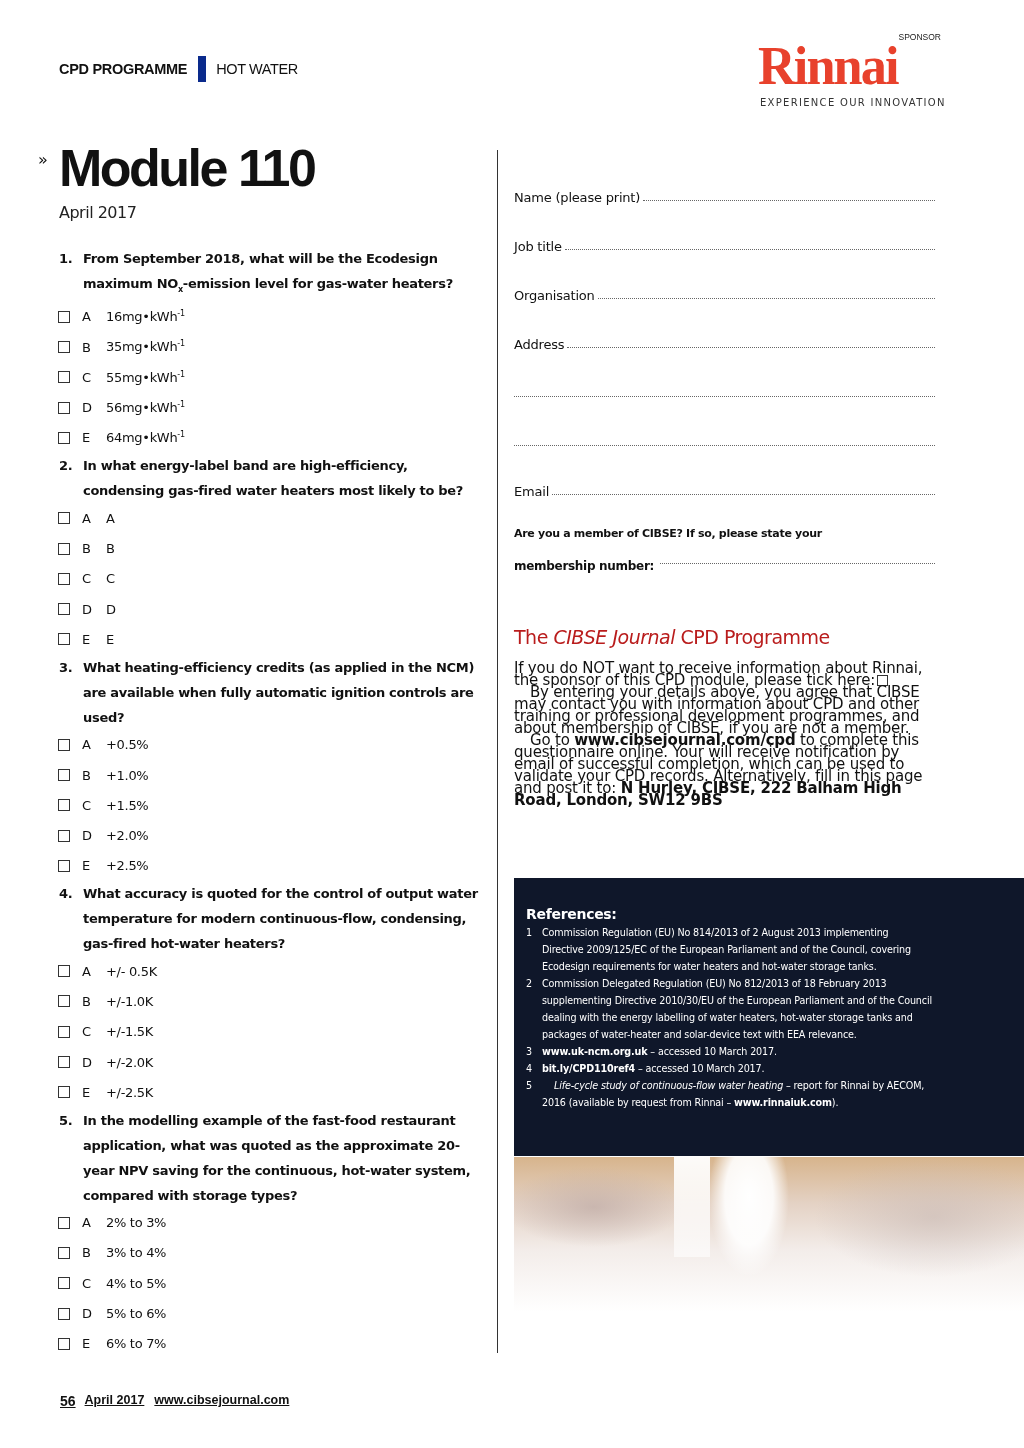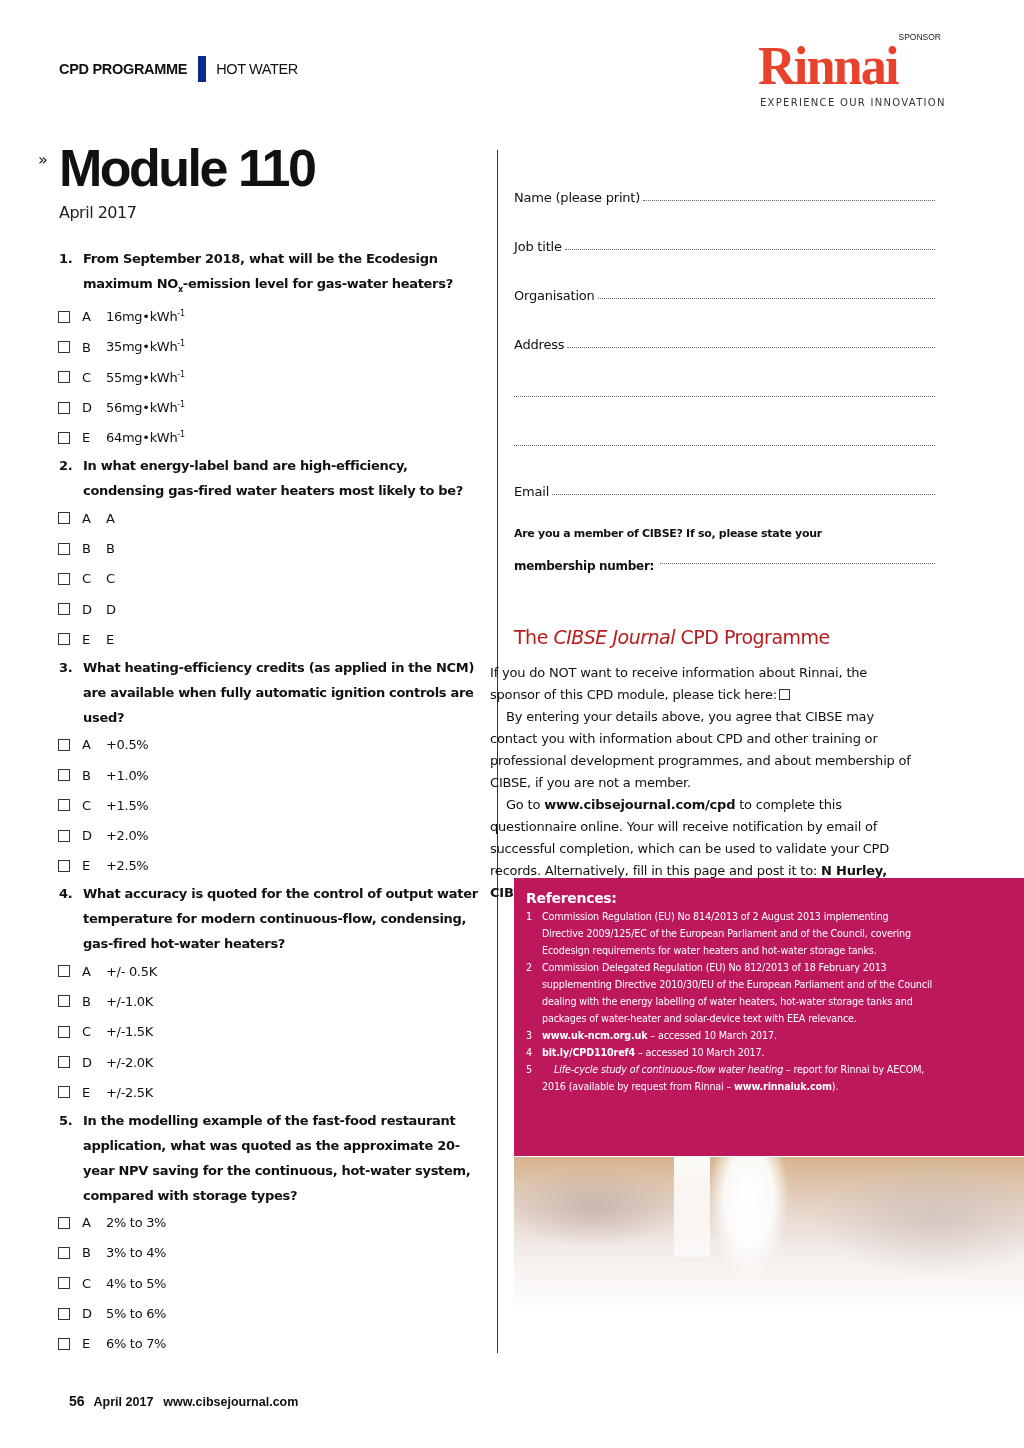--- a/index.html
+++ b/index.html
@@ -36,43 +36,43 @@
   .form-row { display: flex; align-items: flex-end; height: 49px; font-size: 13px; letter-spacing: -0.2px; }
   .form-row:first-child { height: 20px; margin-top: 38px; }
   .form-row .lbl { flex: none; padding-right: 3px; }
   .form-row .dots { flex: 1; border-bottom: 1.3px dotted #666; margin-bottom: 4px; height: 1px; }
   .member-q { font-weight: bold; font-size: 11px; letter-spacing: -0.3px; margin-top: 28px; height: 20px; }
   .member-row { display: flex; align-items: center; height: 37px; font-size: 12px; font-weight: bold; letter-spacing: -0.3px; }
   .member-row .dots { flex: 1; border-bottom: 1.3px dotted #666; margin-bottom: 4px; margin-left: 6px; }
 
   .cpd-title { position: absolute; left: 514px; top: 626px; font-size: 19px; letter-spacing: -0.5px; color: #b91c1c; }
   .cpd-title i { font-style: italic; }
-  .cpd-text { position: absolute; left: 490px; top: 662px; width: 425px; font-size: 13px; line-height: 22px; letter-spacing: -0.2px; color: #111; }
+  .cpd-text { position: absolute; left: 514px; top: 662px; width: 425px; font-size: 15px; line-height: 12px; letter-spacing: -0.2px; color: #111; }
   .cpd-text p.indent { text-indent: 16px; }
   .cpd-text b { font-weight: bold; }
   .tick-box { display: inline-block; width: 11px; height: 11px; border: 1.2px solid #333; vertical-align: -1px; margin-left: 2px; }
 
-  .references { position: absolute; left: 514px; top: 878px; width: 510px; height: 278px; background: #be185d; color: #fff; padding: 12px 12px 0 12px; }
+  .references { position: absolute; left: 514px; top: 878px; width: 510px; height: 278px; background: #0f172a; color: #fff; padding: 28px 12px 0 12px; }
   .ref-title { font-weight: bold; font-size: 14px; letter-spacing: -0.3px; margin-bottom: 2px; }
   .ref-item { display: flex; font-size: 9.6px; line-height: 17px; letter-spacing: -0.15px; }
   .ref-num { width: 16px; flex: none; }
   .ref-body { flex: 1; padding-right: 80px; }
   .ref-body b { font-weight: bold; }
   .ref-body i { font-style: italic; margin-left: 12px; }
 
   .photo { position: absolute; left: 514px; top: 1157px; width: 510px; height: 155px; 
     background:
       radial-gradient(ellipse 40px 80px at 235px 40px, rgba(255,255,255,1) 0%, rgba(255,255,255,0.9) 60%, rgba(255,255,255,0) 100%),
       radial-gradient(ellipse 90px 40px at 80px 50px, rgba(190,170,165,0.7) 0%, rgba(220,205,200,0) 100%),
       radial-gradient(ellipse 120px 60px at 420px 60px, rgba(200,185,180,0.6) 0%, rgba(230,220,215,0) 100%),
       linear-gradient(to bottom, rgba(215,180,140,1) 0%, rgba(225,205,190,0.9) 30%, rgba(240,232,228,0.8) 60%, rgba(255,255,255,1) 100%);
   }
   .photo-pipe { position: absolute; left: 160px; top: 0; width: 36px; height: 100px; background: linear-gradient(to bottom, rgba(255,255,255,0.95), rgba(255,255,255,0.6)); }
 
-  .footer { position: absolute; left: 69px; top: 1393px; font-family: "Liberation Sans", sans-serif; font-size: 12.5px; display: flex; align-items: flex-end; }
+  .footer { position: absolute; left: 60px; top: 1393px; font-family: "Liberation Sans", sans-serif; font-size: 12.5px; display: flex; align-items: flex-start; text-decoration: underline; }
   .footer .page { font-weight: bold; font-size: 14px; margin-right: 9px; }
   .footer .date { font-weight: bold; margin-right: 10px; }
   .footer .url { font-weight: bold; }
 </style>
 </head>
 <body>
 
 <div class="header-section">
   <span class="cpd">CPD PROGRAMME</span>
   <span class="bar"></span>

